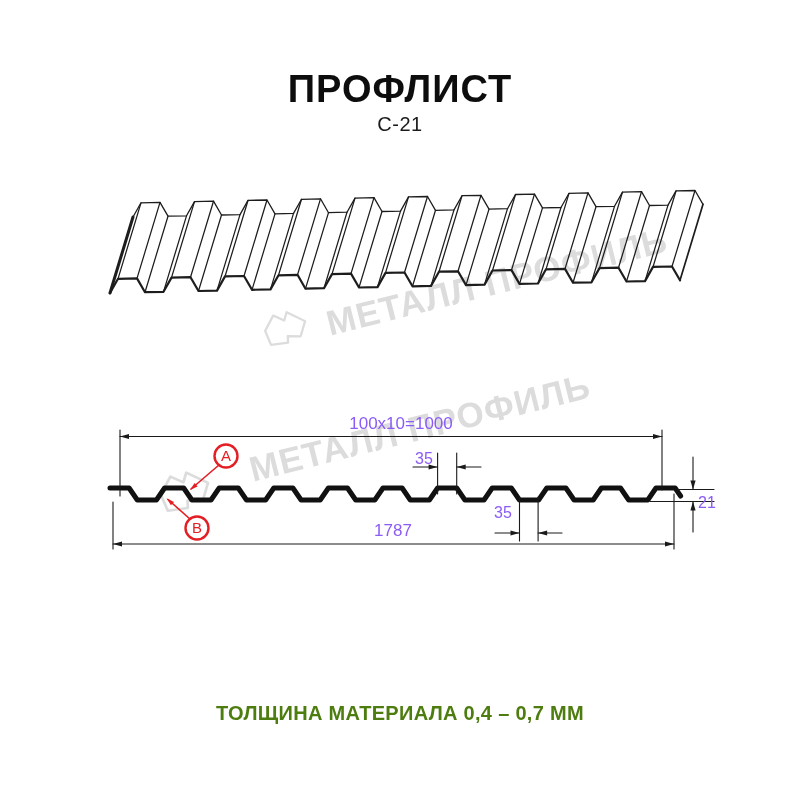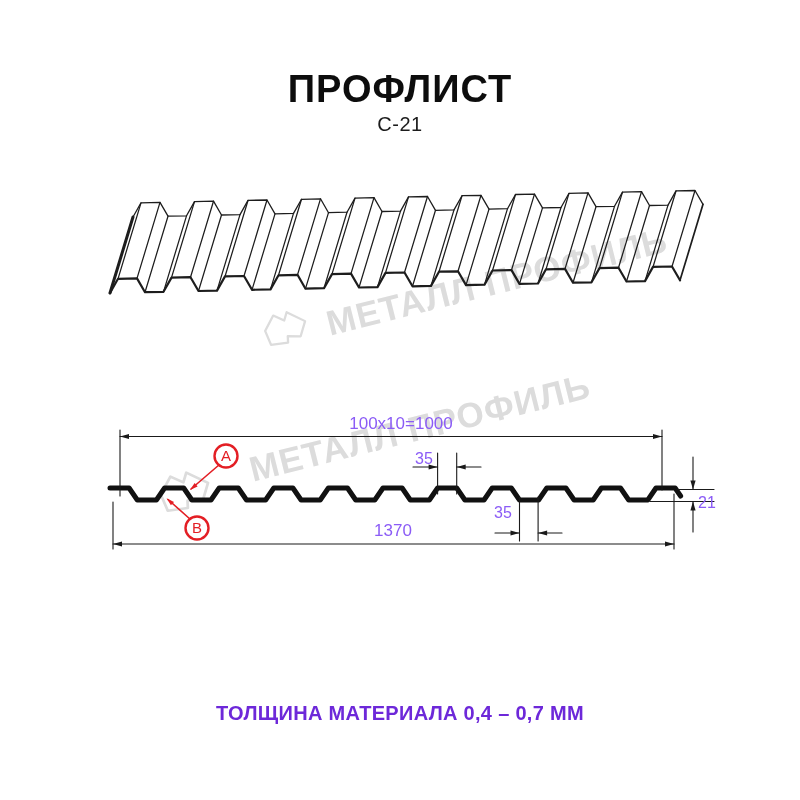--- a/index.html
+++ b/index.html
@@ -1,21 +1,21 @@
 <!DOCTYPE html>
 <html><head>
 <meta charset="utf-8">
 <style>
   html,body{margin:0;padding:0;background:#fff;}
   .page{position:relative;width:776px;height:800px;background:#ffffff;overflow:hidden;
         font-family:"Liberation Sans", sans-serif;color:#111;}
   .ctr{position:absolute;left:0;width:800px;text-align:center;white-space:nowrap;}
   .t-title{top:68px;font-size:38px;font-weight:800;letter-spacing:1px;color:#0d0d0d;}
   .t-sub{top:113px;font-size:20px;font-weight:400;letter-spacing:.5px;color:#1c1c1c;}
-  .t-foot{top:702px;font-size:20px;font-weight:700;letter-spacing:.3px;color:#6d28d9;}
+  .t-foot{top:702px;font-size:20px;font-weight:700;letter-spacing:.3px;color:#4d7c0f;}
 
   
   .wm-logo{position:absolute;}
   .wm-text{position:absolute;font-size:35px;font-weight:700;letter-spacing:1px;
            height:42px;line-height:42px;white-space:nowrap;
            transform:rotate(-14deg);transform-origin:0 50%;}
   .wm1-logo{left:256px;top:303px;width:66px;height:50px;transform:rotate(-10deg);}
   .wm2-logo{left:150px;top:462px;width:78px;height:58px;transform:rotate(-10deg);}
   .wm1-text{left:327px;top:303px;}
   .wm2-text{left:250px;top:449px;}
@@ -140,19 +140,19 @@
         <path d="M166.5 498.3 L170.93078331588916 505.3468545612662 L173.99683267903666 501.91766496272504 Z" fill="#e31e24" stroke="none"></path>
         <circle cx="226" cy="456" r="11.5" fill="#ffffff" stroke="#e31e24" stroke-width="2.4"></circle>
         <circle cx="197" cy="528" r="11.5" fill="#ffffff" stroke="#e31e24" stroke-width="2.4"></circle>
       </g>
     </svg>
 
   <div class="dim d-topw cx">100x10=1000</div>
   <div class="dim d-35t cx">35</div>
   <div class="dim d-35b cx">35</div>
   <div class="dim d-21">21</div>
-  <div class="dim d-1051 cx">1370</div>
+  <div class="dim d-1051 cx">1787</div>
 
   <div class="co-label co-a" style="color: rgb(227, 30, 36);">A</div>
   <div class="co-label co-b" style="color: rgb(227, 30, 36);">B</div>
 
   <div class="ctr t-foot">ТОЛЩИНА МАТЕРИАЛА 0,4 – 0,7 ММ</div>
 </div>
 
 </body></html>

